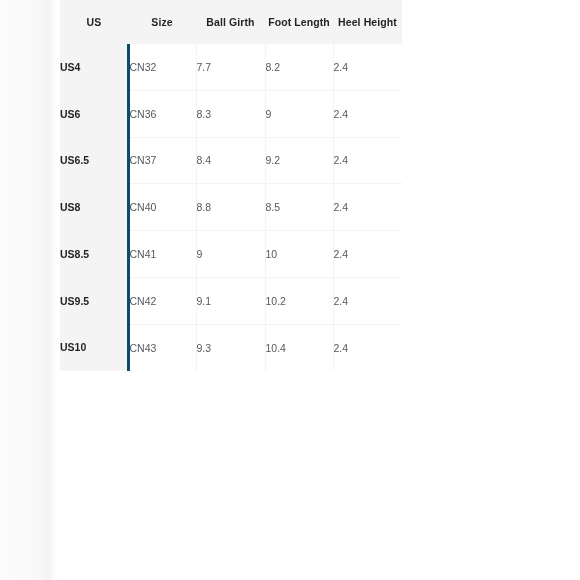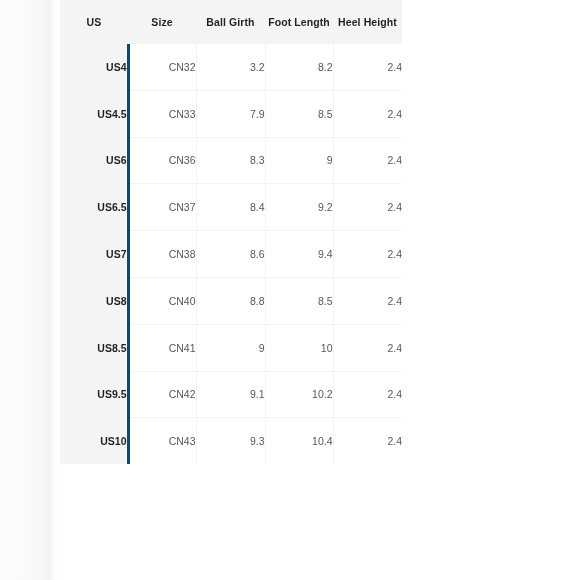--- a/index.html
+++ b/index.html
@@ -66,21 +66,21 @@
     text-align: center;
     vertical-align: middle;
     padding: 0;
     border: 0;
   }
 
   .size-table tbody td {
     height: 45.8px;
     font-size: 10.5px;
     color: #54585d;
-    text-align: right;
+    text-align: left;
     vertical-align: middle;
     padding: 0;
     background: #ffffff;
     border-bottom: 1px solid #f3f3f4;
     border-left: 1px solid #f3f3f4;
   }
   .size-table tbody tr:last-child td {
     border-bottom: 0;
   }
 
@@ -119,50 +119,36 @@
         <th>Size</th>
         <th>Ball Girth</th>
         <th>Foot Length</th>
         <th>Heel Height</th>
       </tr>
     </thead>
     <tbody id="table-body">
         <tr>
           <td class="us-cell">US4</td>
           <td class="first-data">CN32</td>
-          <td>3.2</td>
+          <td>7.7</td>
           <td>8.2</td>
-          <td>2.4</td>
-        </tr>
-        <tr>
-          <td class="us-cell">US4.5</td>
-          <td class="first-data">CN33</td>
-          <td>7.9</td>
-          <td>8.5</td>
           <td>2.4</td>
         </tr>
         <tr>
           <td class="us-cell">US6</td>
           <td class="first-data">CN36</td>
           <td>8.3</td>
           <td>9</td>
           <td>2.4</td>
         </tr>
         <tr>
           <td class="us-cell">US6.5</td>
           <td class="first-data">CN37</td>
           <td>8.4</td>
           <td>9.2</td>
-          <td>2.4</td>
-        </tr>
-        <tr>
-          <td class="us-cell">US7</td>
-          <td class="first-data">CN38</td>
-          <td>8.6</td>
-          <td>9.4</td>
           <td>2.4</td>
         </tr>
         <tr>
           <td class="us-cell">US8</td>
           <td class="first-data">CN40</td>
           <td>8.8</td>
           <td>8.5</td>
           <td>2.4</td>
         </tr>
         <tr>

